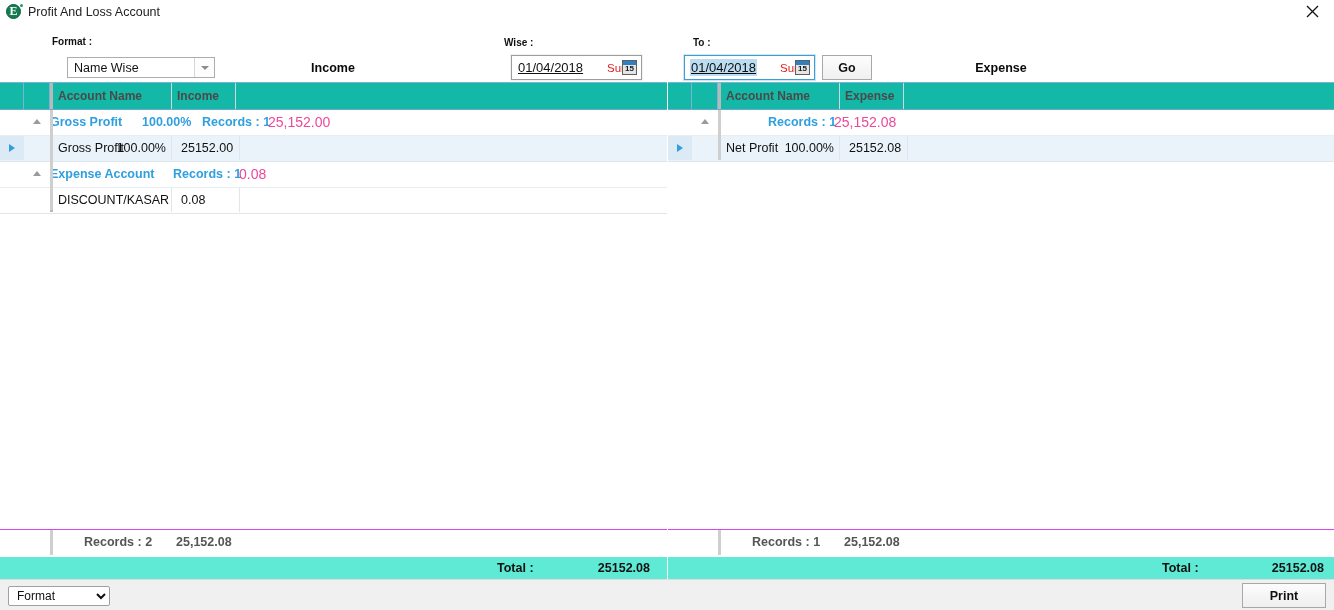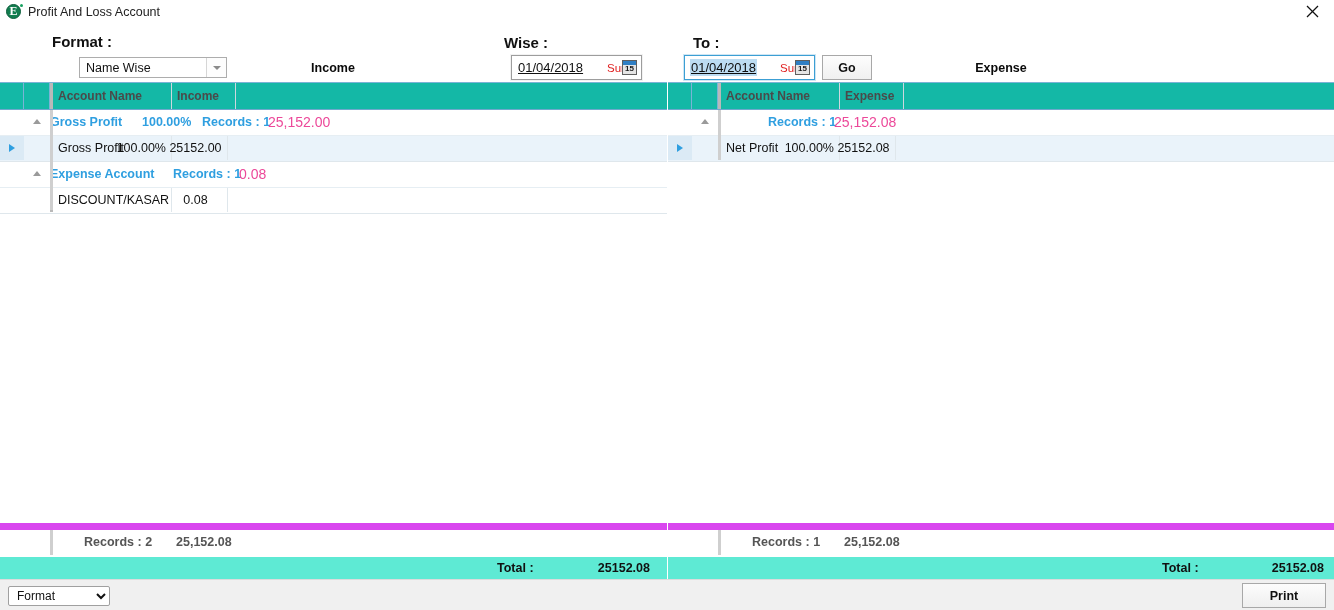--- a/index.html
+++ b/index.html
@@ -78,32 +78,32 @@
   
   .toolbar {
     position: absolute;
     left: 0; top: 24px;
     width: 1334px; height: 37px;
     background: #ffffff;
   }
   .lbl {
     position: absolute;
     font-weight: bold;
-    font-size: 15px;
+    font-size: 10px;
     color: #111111;
     line-height: 18px;
     padding-left: 40px;
   }
   .lbl-format { left: 12px; top: 9px; }
   .lbl-from   { left: 464px; top: 10px; }
   .lbl-to     { left: 653px; top: 10px; }
 
   .combo {
     position: absolute;
-    left: 79px; top: 33px;
+    left: 67px; top: 33px;
     width: 148px; height: 21px;
     border: 1px solid #adadad;
     background: #ffffff;
     box-sizing: border-box;
     cursor: pointer;
   }
   .combo .val {
     position: absolute;
     left: 6px; top: 2px;
     font-size: 12.5px;
@@ -341,31 +341,31 @@
     border-right: 1px solid #dfe7ec;
   }
   .cell.acct {
     left: 50px; width: 122px;
     border-left: 3px solid #b9b9b9;
   }
   .cell.acct .pct {
     position: absolute;
     right: 5px; top: 0;
   }
-  .cell.amt { left: 164px; width: 64px; text-align: center; }
+  .cell.amt { left: 176px; width: 64px; text-align: left; }
   .cell.rest { left: 236px; right: 0; width: auto; border-right: none; }
   .guide-short { position: absolute; left: 50px; width: 3px; background: #cfcfcf; }
 
   
   .panel-footer {
     position: absolute;
     left: 0; bottom: 0;
     width: 100%; height: 26px;
     background: #ffffff;
-    border-top: 7px solid #d946ef;
+    border-top: 1px solid #d946ef;
   }
   .pf-bar {
     position: absolute;
     left: 50px; top: 0;
     width: 3px; height: 25px;
     background: #cfcfcf;
   }
   .pf-records {
     position: absolute;
     left: 84px; top: 4px;

